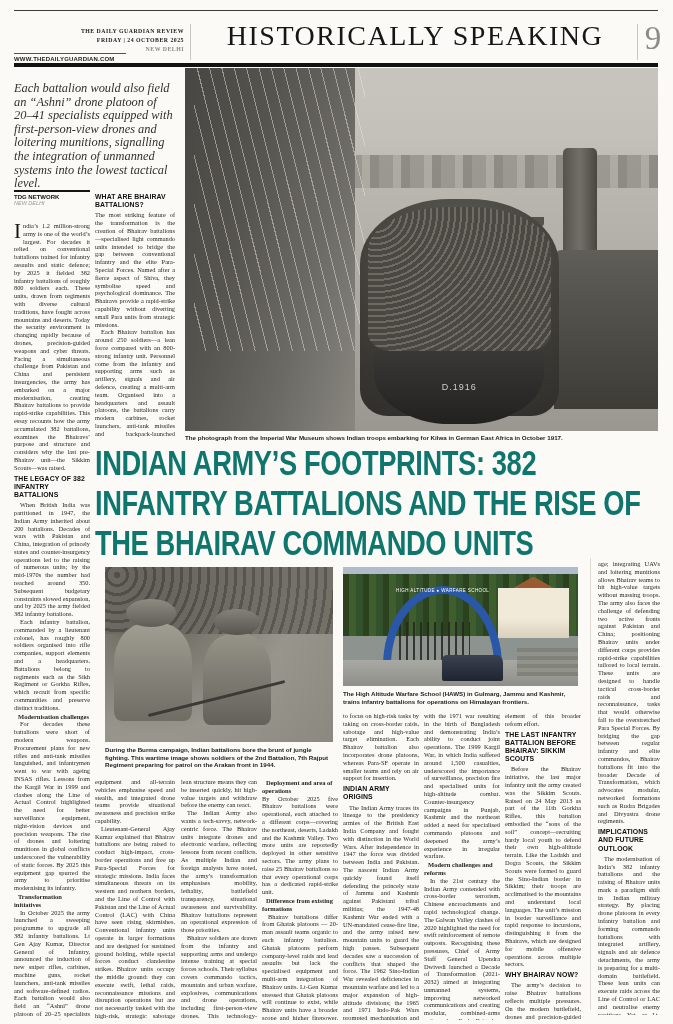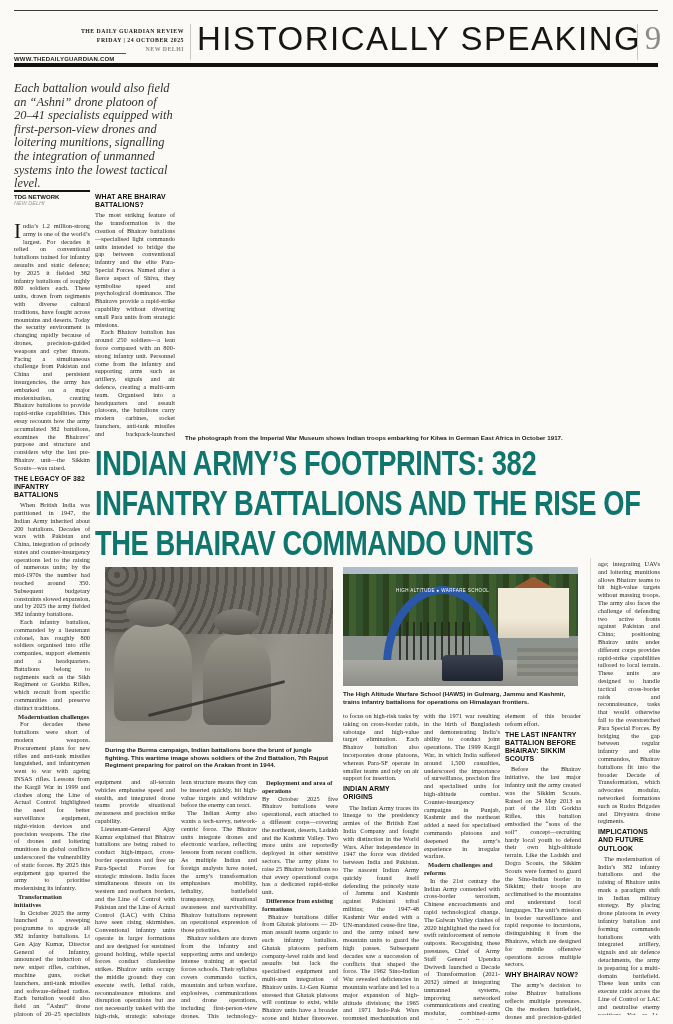--- a/index.html
+++ b/index.html
@@ -8,21 +8,21 @@
   .abs{position:absolute;}
 
   
   .top-rule{left:14px;top:10px;width:644px;height:1px;background:#3a3a38;}
   .mast-info{left:60px;top:27px;width:124px;text-align:right;
              font-family:"Liberation Serif",serif;font-weight:700;font-size:5.8px;
              letter-spacing:.5px;line-height:9px;color:#222;}
   .mast-info .city{color:#8a8881;}
   .mast-divider{left:190px;top:24px;width:1px;height:36px;background:#c9c7c1;}
   .section-title{left:197px;top:20px;width:436px;text-align:center;
-                 font-family:Liberation Sans, sans-serif;font-size:33px;letter-spacing:1.5px;
+                 font-family:Liberation Serif, serif;font-size:28px;letter-spacing:1.5px;
                  color:#161614;white-space:nowrap;}
   .pagenum-divider{left:637px;top:24px;width:1px;height:36px;background:#c9c7c1;}
   .page-number{left:641px;top:20px;width:24px;font-family:"Liberation Serif",serif;
                font-size:33px;color:#8d8b86;text-align:center;}
   .url-strip{left:14px;top:53px;width:112px;border-top:1px solid #55534e;padding-top:2px;
              font-family:"Liberation Sans",sans-serif;font-weight:700;font-size:6px;
              letter-spacing:.2px;color:#1c1c1a;}
   .thick-bar{left:14px;top:63px;width:644px;height:4px;background:#121210;}
 
   
@@ -145,20 +145,34 @@
   <div class="abs page-number">9</div>
   <div class="abs url-strip">WWW.THEDAILYGUARDIAN.COM</div>
   <div class="abs thick-bar"></div>
 
   <div class="abs standfirst">Each battalion would also field an “Ashni” drone platoon of 20–41 specialists equipped with first-person-view drones and loitering munitions, signalling the integration of unmanned systems into the lowest tactical level.</div>
   <div class="abs byline">
     <div class="agency">TDG NETWORK</div>
     <div class="loc">NEW DELHI</div>
   </div>
 
+  <div class="abs photo-top">
+    <div class="pt-shore"></div>
+    <div class="pt-ship"></div>
+    <div class="pt-rig"></div>
+    <div class="pt-boat"></div>
+    <div class="pt-funnel"></div>
+    <div class="pt-tug"></div>
+    <div class="pt-barge">
+      <div class="pt-crowd"></div>
+    </div>
+    <div class="pt-hull">
+      <span class="pt-hullmark">D.1916</span>
+    </div>
+  </div>
   <div class="abs caption cap-top">The photograph from the Imperial War Museum shows Indian troops embarking for Kilwa in German East Africa in October 1917.</div>
 
   <div class="abs headline">
     <div>INDIAN ARMY’S FOOTPRINTS: 382</div>
     <div>INFANTRY BATTALIONS AND THE RISE OF</div>
     <div>THE BHAIRAV COMMANDO UNITS</div>
   </div>
 
   <div class="abs photo-burma">
     <div class="pb-foliage"></div>

